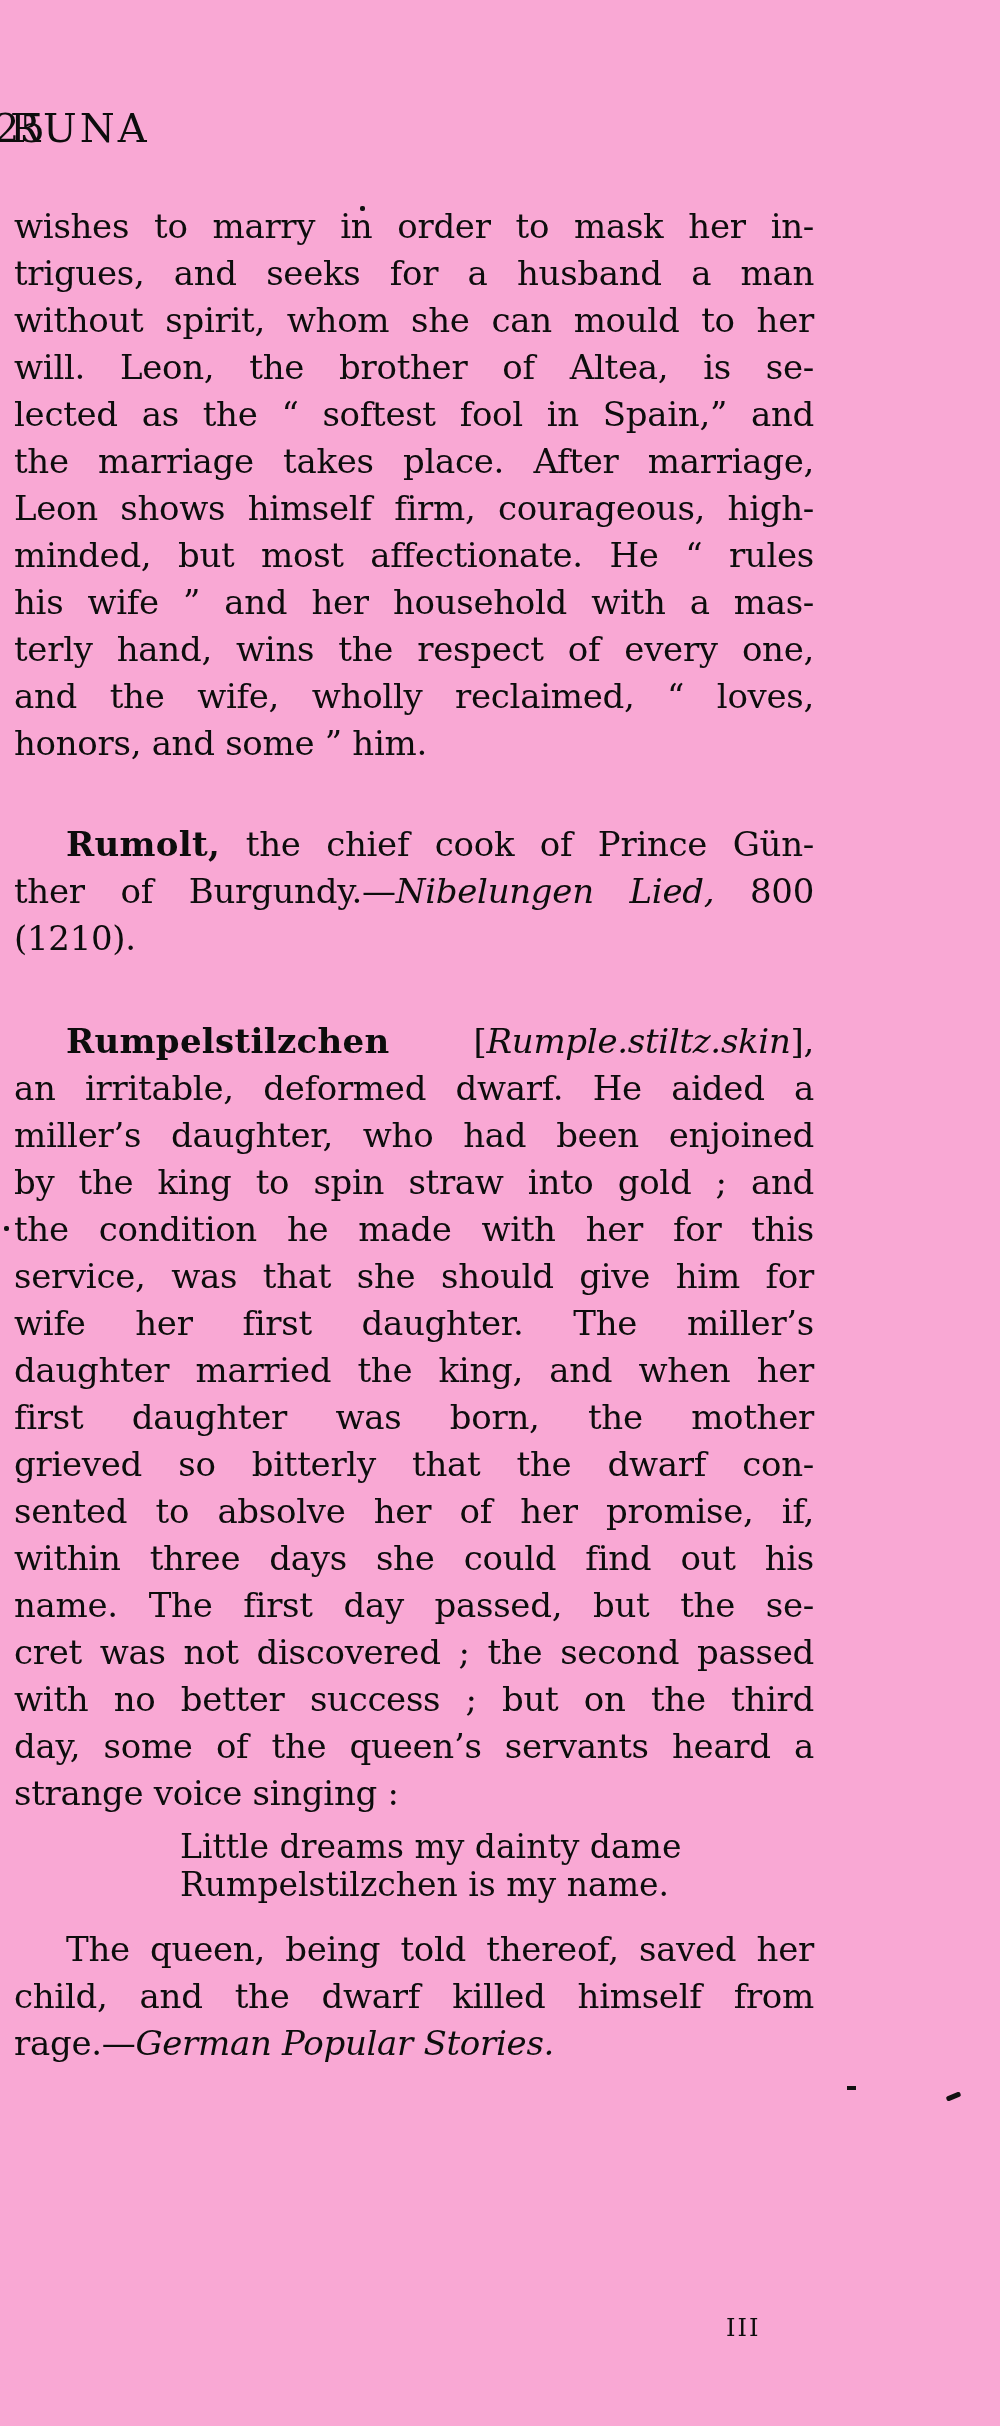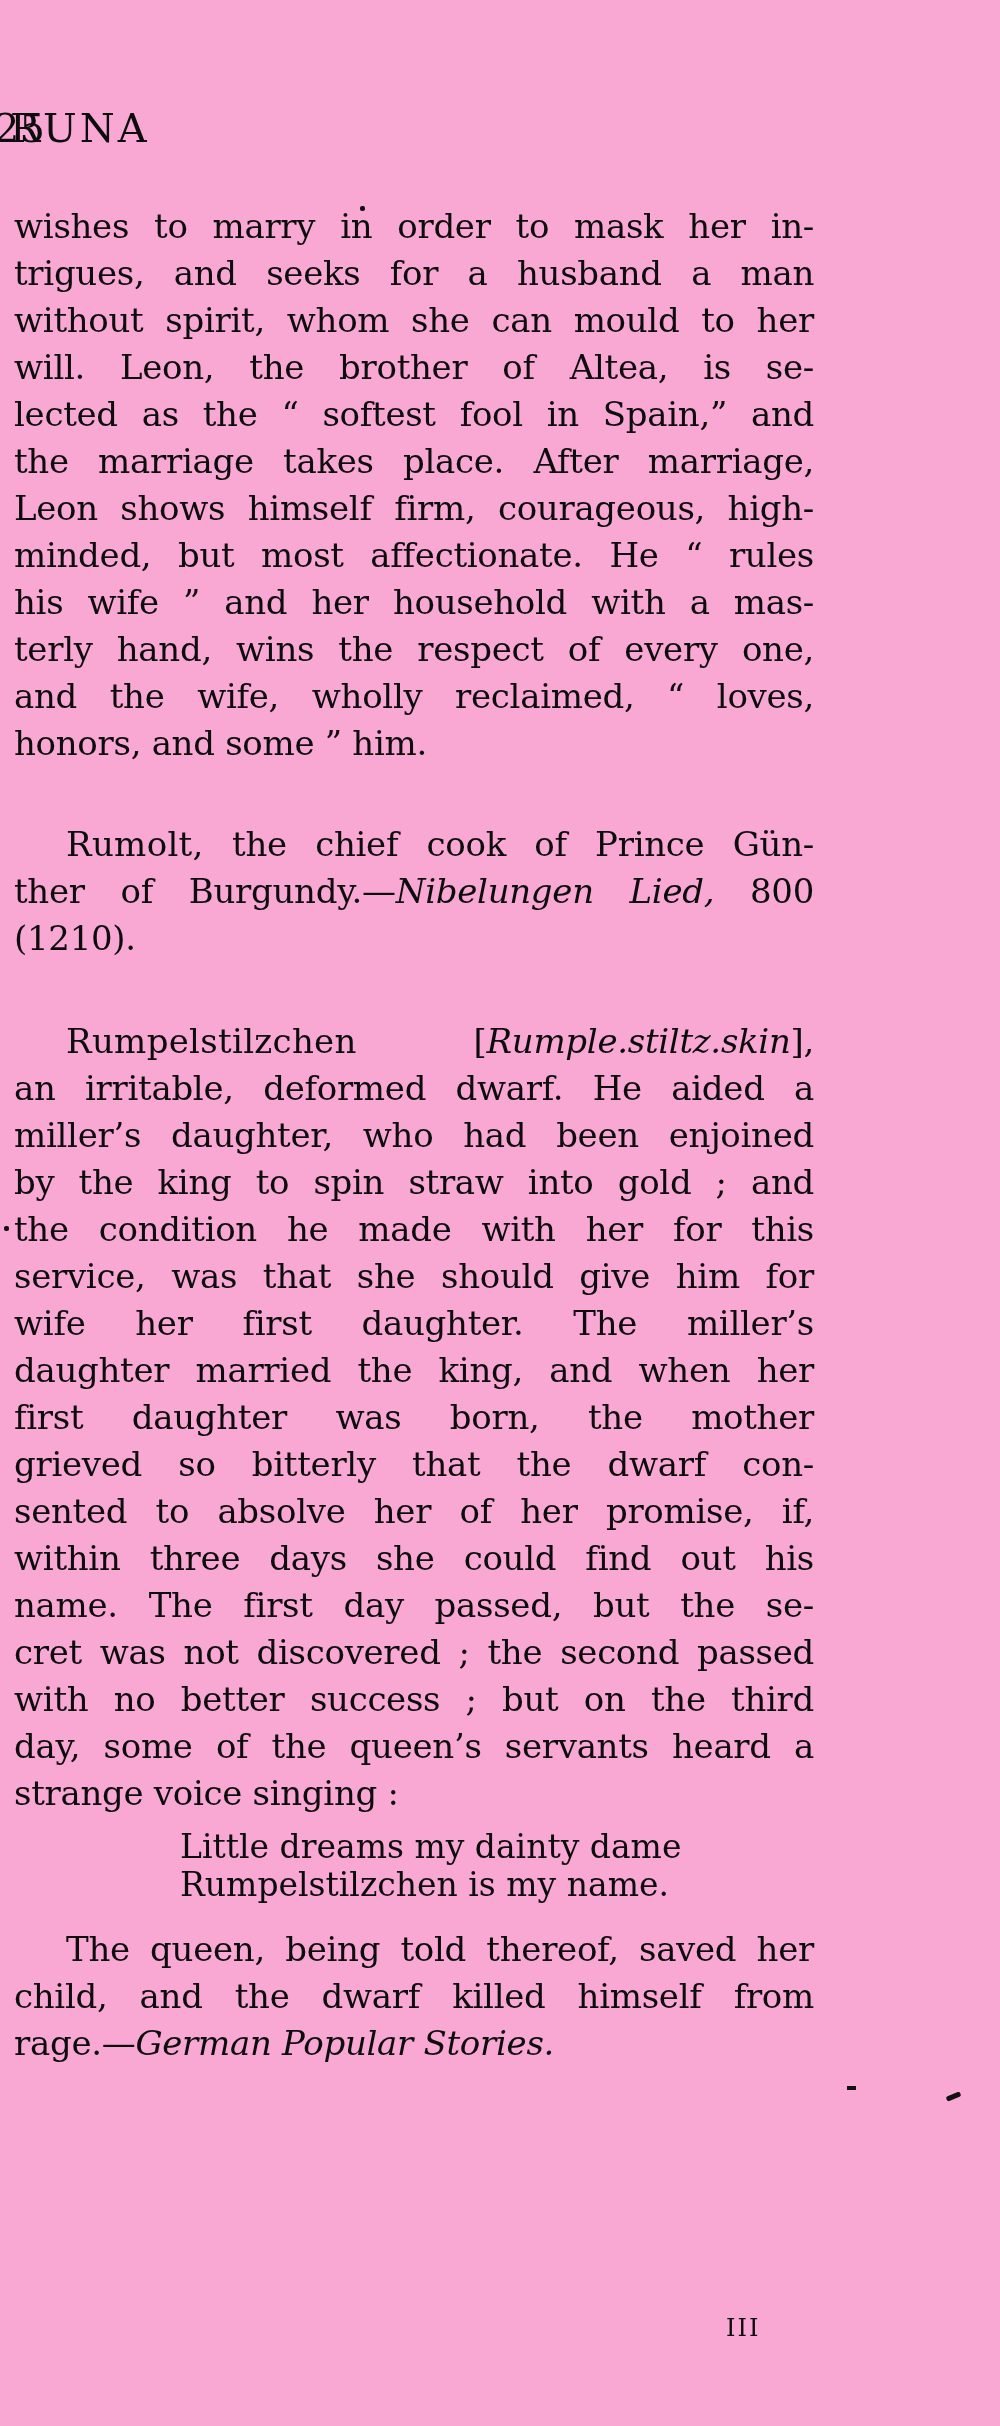--- a/index.html
+++ b/index.html
@@ -21,21 +21,21 @@
     text-align:left; font-size:40px; line-height:44px; letter-spacing:3px;
   }
   .ln {
     font-size:34px; line-height:47px;
     letter-spacing:-0.3px;
     text-align:justify; text-align-last:justify;
     white-space:normal;
   }
   .ln.last { text-align-last:left; }
   .ln.indent { text-indent:52px; }
-  .hw { font-weight:400; letter-spacing:0.3px;margin-top:28px; }
+  .hw { font-weight:700; letter-spacing:0.3px;margin-top:28px; }
   .it { font-style:italic; }
   .verse { position:absolute; left:180px; top:1828px; }
   .verse .vln { font-size:33px; line-height:38px; text-align:left; }
   .sig {
     position:absolute; left:726px; top:2314px;
     font-size:24px; line-height:28px; letter-spacing:2px;
   }
   .speck { position:absolute; background:#111; }
   .speck.s1 { left:360px; top:206px; width:5px; height:5px; border-radius:2px; }
   .speck.s2 { left:4px; top:1226px; width:5px; height:5px; border-radius:2px; }

